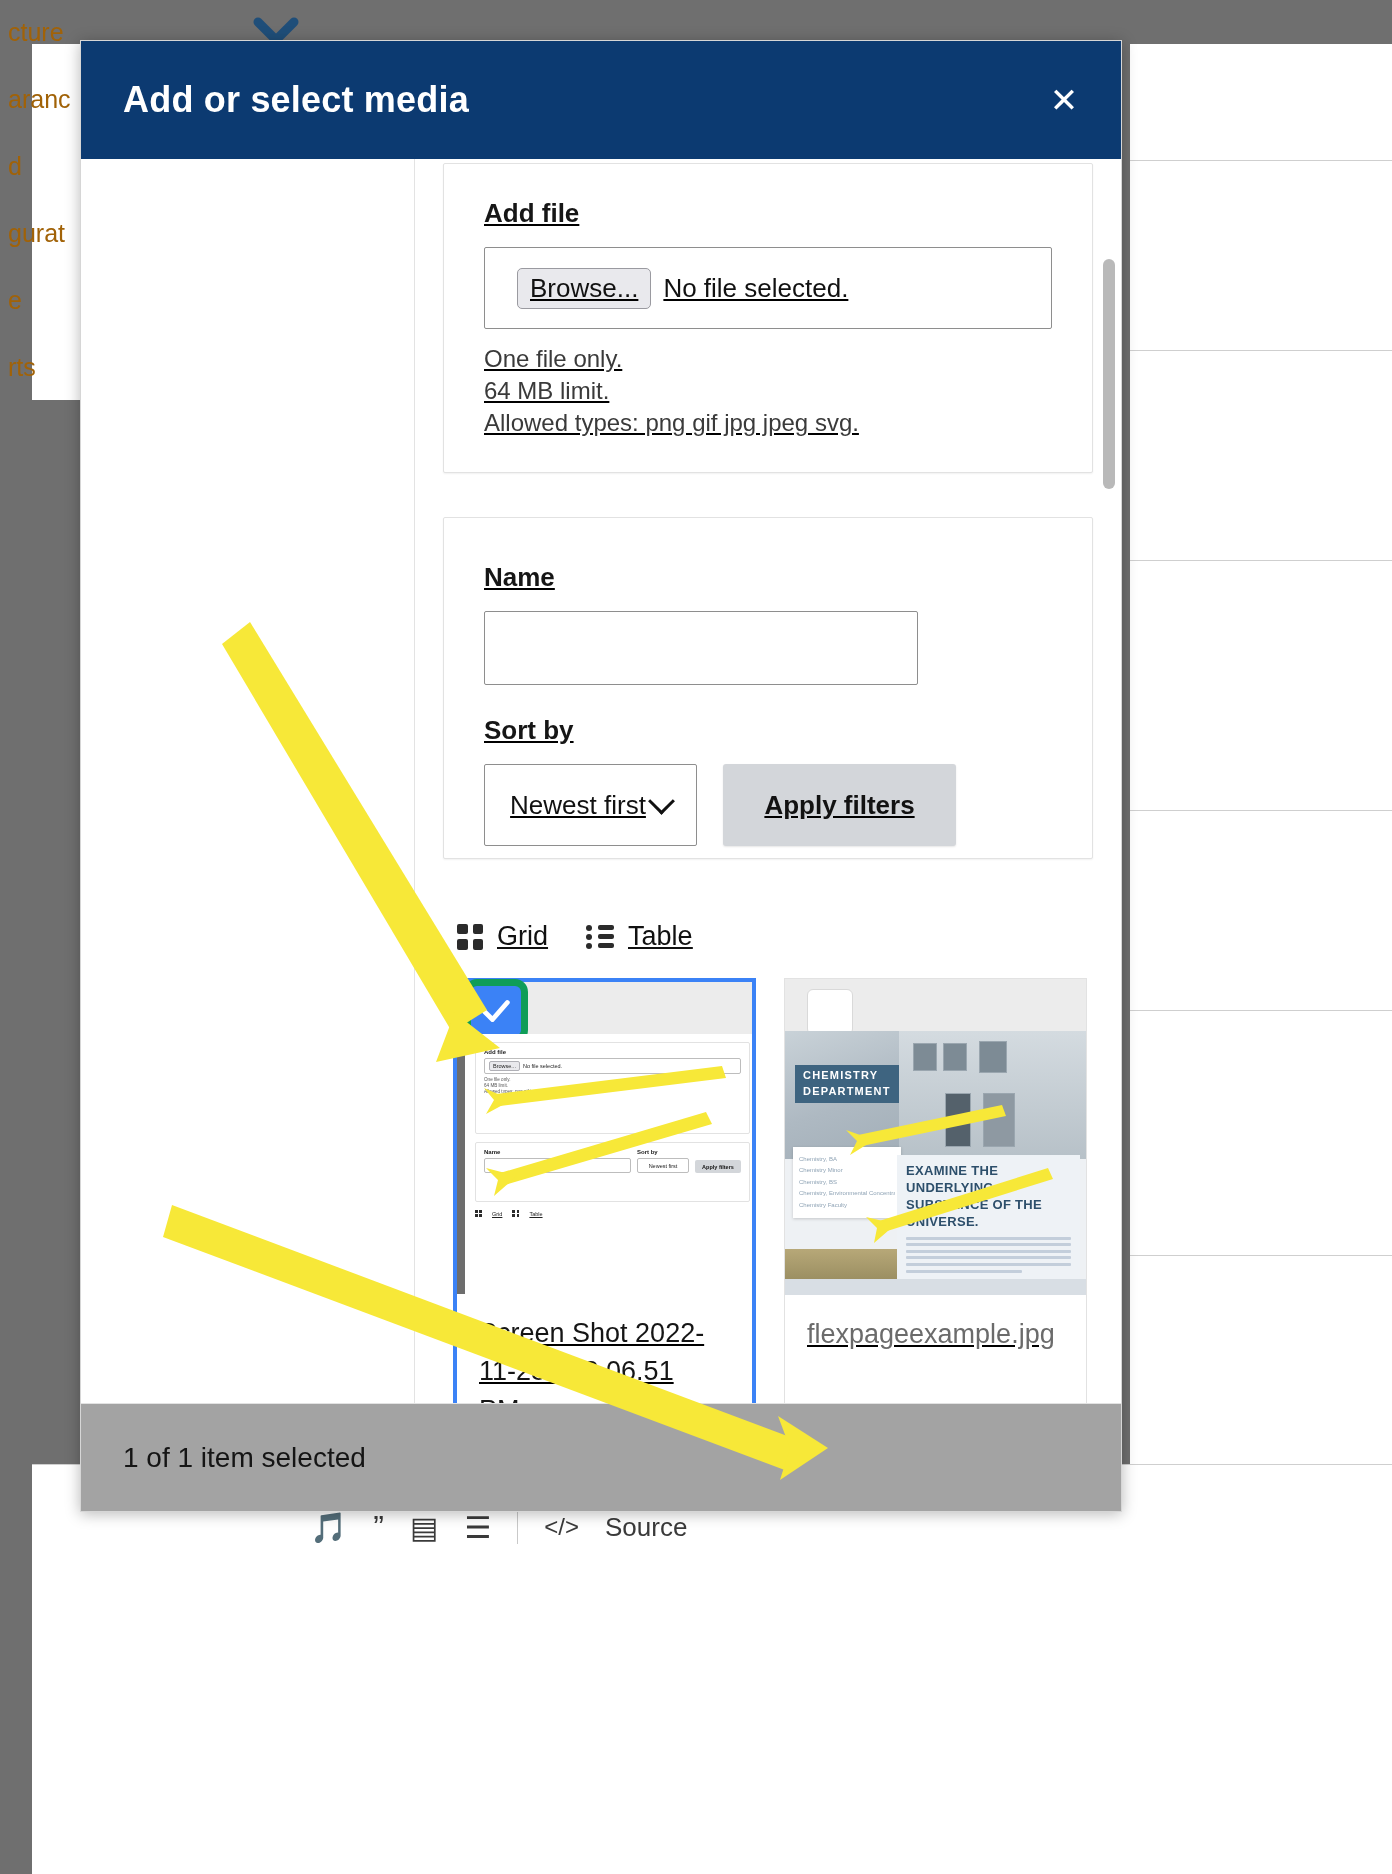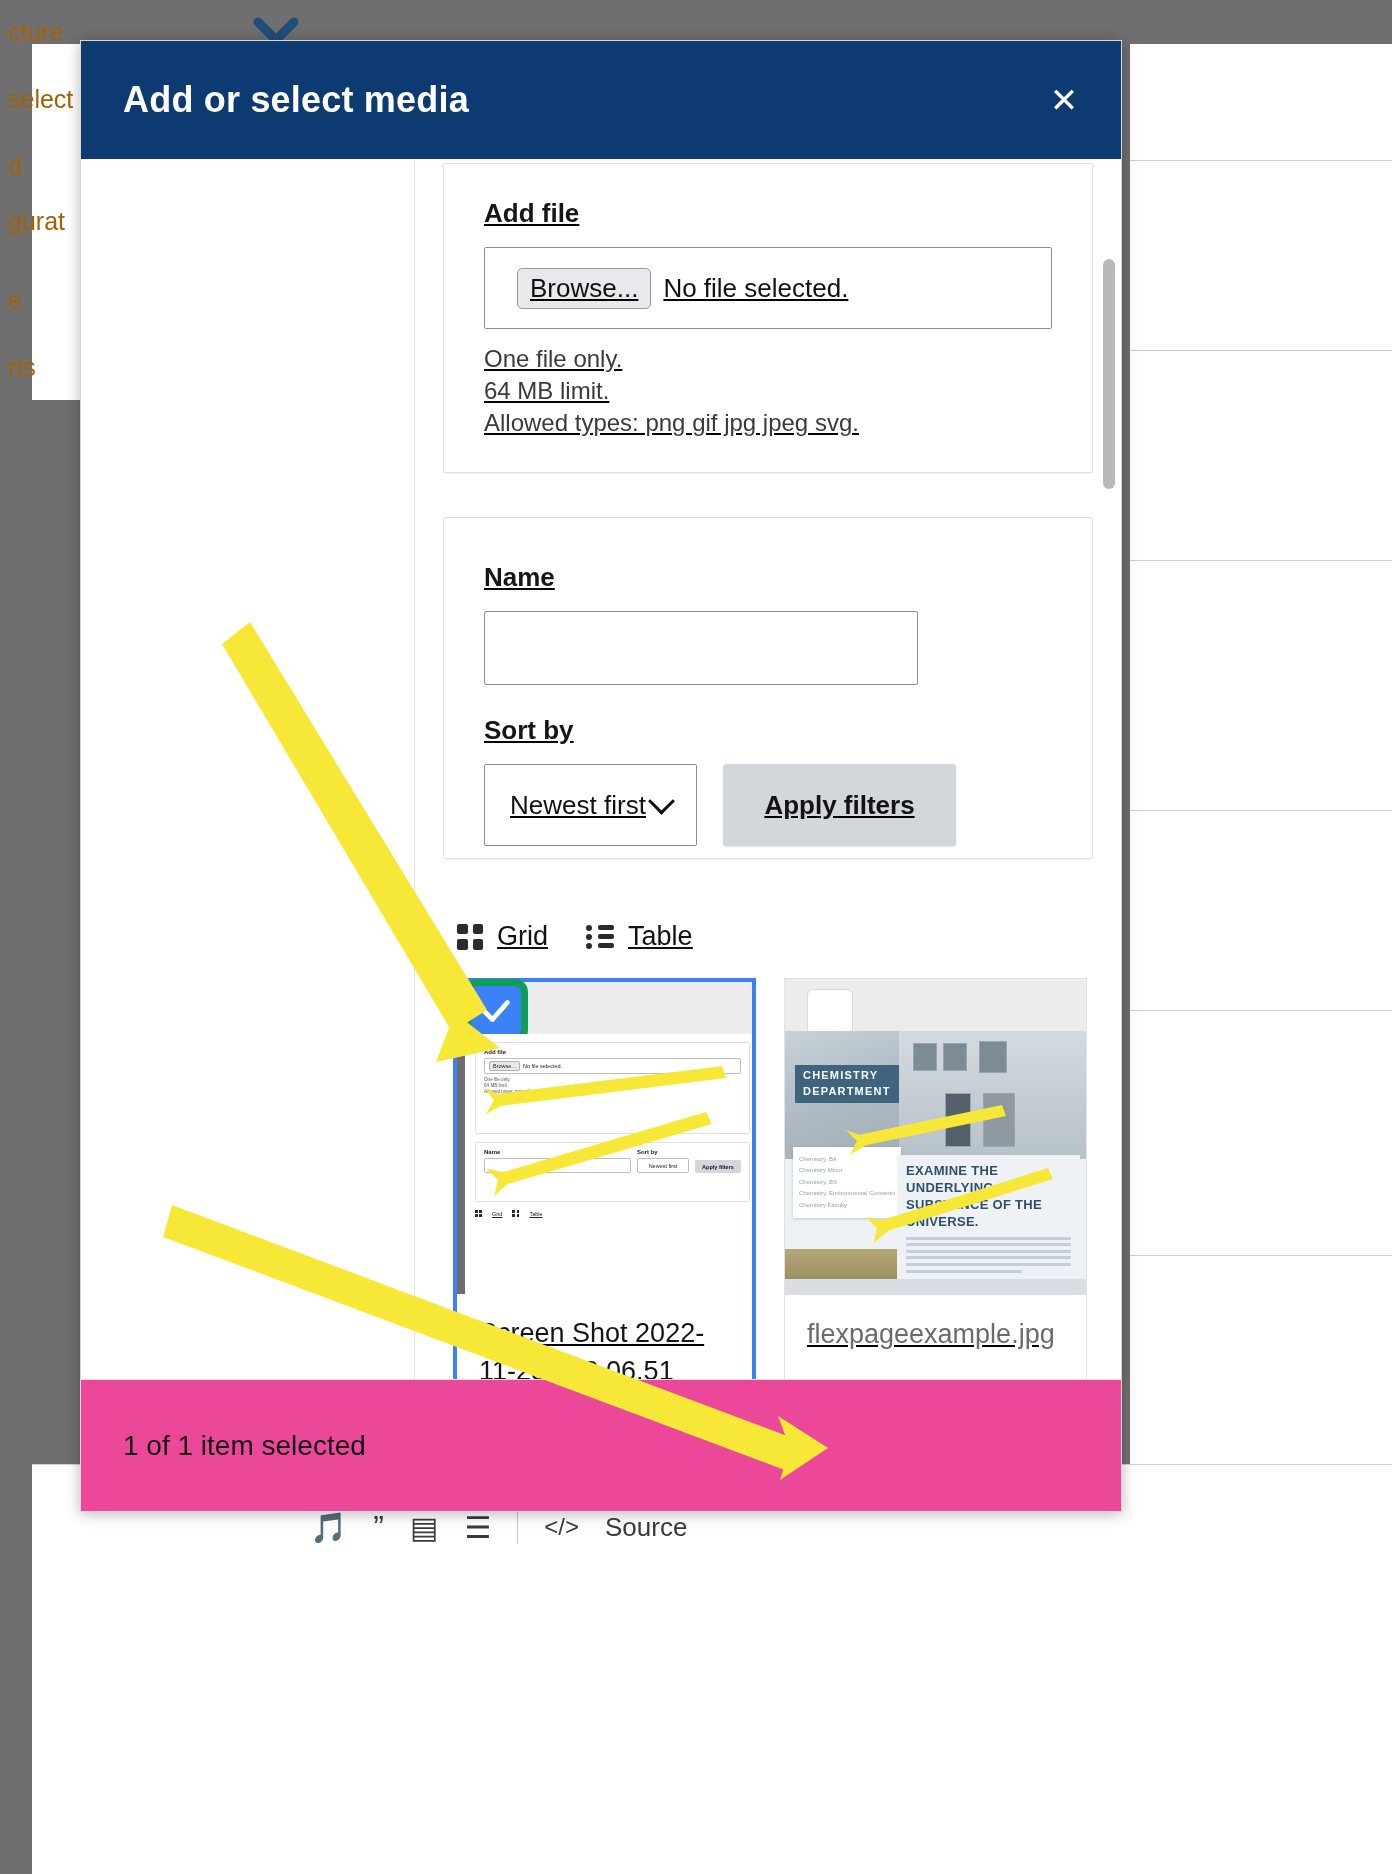--- a/index.html
+++ b/index.html
@@ -171,21 +171,21 @@
   .chem-h{font-size:13px;font-weight:bold;color:#2d4f6b;line-height:1.3;letter-spacing:.3px;}
   .chem-p{margin-top:6px;}
   .chem-p span{display:block;height:3px;background:#c3cedb;margin-bottom:3.6px;border-radius:1px;}
   .chem-btns{display:flex;gap:7px;margin-top:9px;}
   .chem-b1{background:#e8536b;color:#fff;font-size:6px;padding:3px 8px;border-radius:2px;}
   .chem-b2{background:#fff;color:#e8536b;font-size:6px;padding:3px 8px;border-radius:2px;border:1px solid #e8536b;}
   .chem-strip{position:absolute;left:0;right:0;bottom:0;height:16px;background:#d8dee4;}
 
   
   #modal-footer{
-    flex:0 0 auto;height:132px;background:#ec4899;border-top:1px solid #e2e2e2;
+    flex:0 0 auto;height:108px;background:#a3a3a3;border-top:1px solid #e2e2e2;
     display:flex;align-items:center;justify-content:space-between;
     padding:0 44px 0 42px;box-sizing:border-box;
   }
   #selected-count{font-size:28px;color:#151515;}
   #insert-btn{
     background:#17399c;color:#fff;border:none;border-radius:3px;
     height:84px;padding:0 38px;font-size:30px;font-weight:bold;cursor:pointer;
     font-family:"Liberation Sans", sans-serif;
   }
 
@@ -213,23 +213,23 @@
   <div class="bg-line" style="left:1130px;top:160px;width:262px;height:1px;"></div>
   <div class="bg-line" style="left:1130px;top:350px;width:262px;height:1px;"></div>
   <div class="bg-line" style="left:1130px;top:560px;width:262px;height:1px;"></div>
   <div class="bg-line" style="left:1130px;top:810px;width:262px;height:1px;"></div>
   <div class="bg-line" style="left:1130px;top:1010px;width:262px;height:1px;"></div>
   <div class="bg-line" style="left:1130px;top:1255px;width:262px;height:1px;"></div>
   <div class="bg-white-panel" style="left:32px;top:1464px;width:1360px;height:410px;"></div>
   <div class="bg-line" style="left:32px;top:1464px;width:1360px;height:1px;"></div>
 
   <div class="bg-sidebar-label" style="left:8px;top:18px;">cture</div>
-  <div class="bg-sidebar-label" style="left:8px;top:85px;">select</div>
+  <div class="bg-sidebar-label" style="left:8px;top:85px;">aranc</div>
   <div class="bg-sidebar-label" style="left:8px;top:152px;">d</div>
-  <div class="bg-sidebar-label" style="left:8px;top:207px;">gurat</div>
+  <div class="bg-sidebar-label" style="left:8px;top:219px;">gurat</div>
   <div class="bg-sidebar-label" style="left:8px;top:286px;">e</div>
   <div class="bg-sidebar-label" style="left:8px;top:353px;">rts</div>
 
   <svg style="position:absolute;left:248px;top:10px;width:56px;height:40px;" viewBox="0 0 56 40">
     <path d="M10 12 L28 30 L46 12" fill="none" stroke="#1f4e79" stroke-width="9" stroke-linecap="round" stroke-linejoin="round"></path>
   </svg>
 
   <div id="bottom-toolbar">
     <span style="font-size:30px;">🎵</span>
     <span style="font-size:32px;">”</span>

